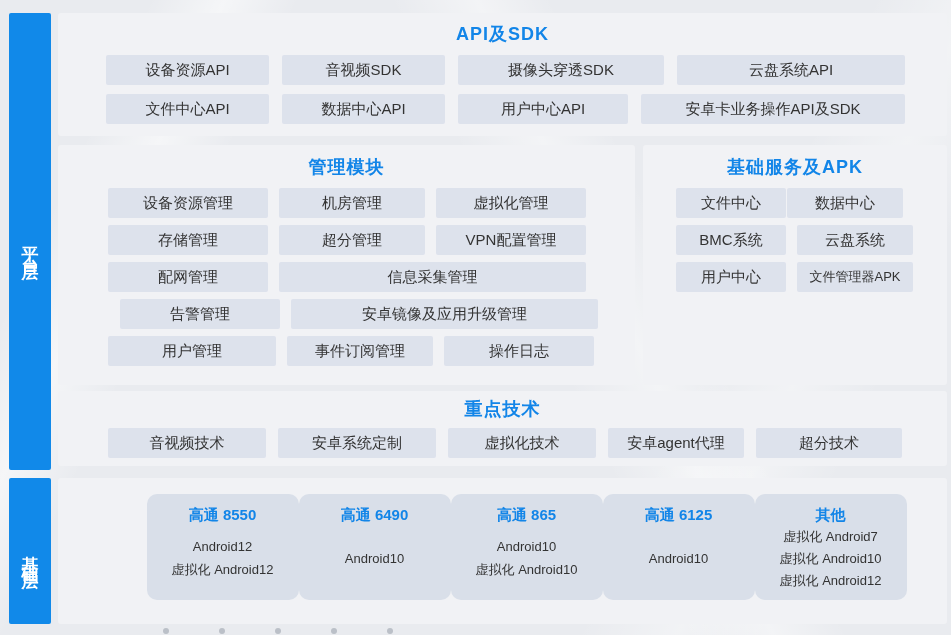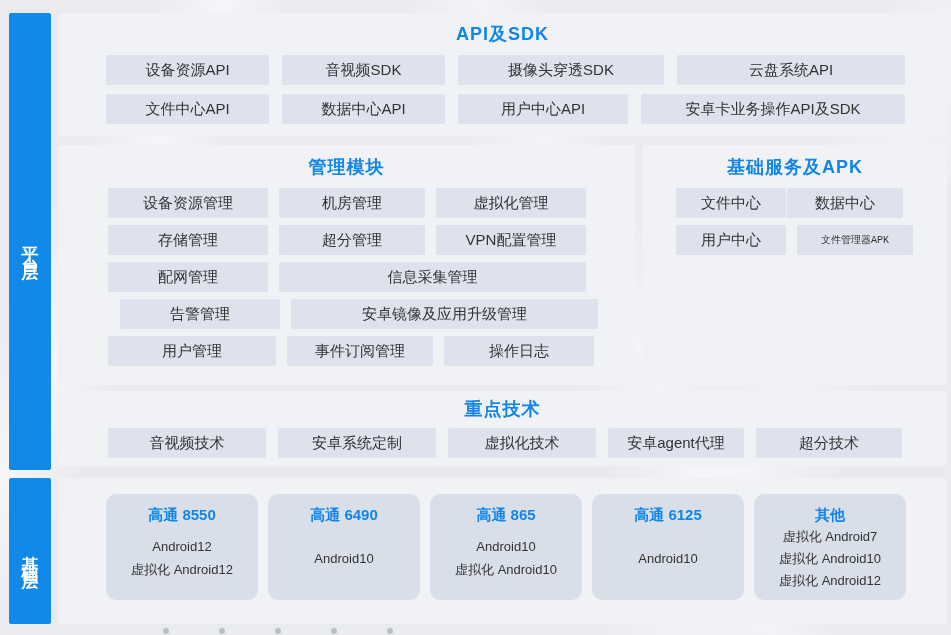--- a/index.html
+++ b/index.html
@@ -45,21 +45,21 @@
     letter-spacing:1px;
   }
   .row{display:flex;}
   .btn{
     background:#dde2ec;border-radius:2px;
     height:30px;flex:0 0 auto;
     display:flex;align-items:center;justify-content:center;
     font-size:15px;color:#333333;
     white-space:nowrap;
   }
-  .btn-sm{font-size:10px;font-family:Liberation Mono, monospace;}
+  .btn-sm{font-size:13px;}
   .card{
     width:152px;height:106px;flex:0 0 auto;
     background:#d9dfe9;border-radius:10px;
     display:flex;flex-direction:column;align-items:center;
     padding-top:12px;box-sizing:border-box;
   }
   .card-title{color:#1285e8;font-weight:bold;font-size:15px;}
   .card-lines{
     flex:1;display:flex;flex-direction:column;justify-content:center;
     gap:7px;font-size:13px;color:#333333;text-align:center;
@@ -121,40 +121,44 @@
       <div class="btn" style="width:146px;">事件订阅管理</div>
       <div class="btn" style="width:150px;">操作日志</div>
     </div>
   </div>
 
   <div class="panel" style="left:643px;top:145px;width:304px;height:240px;">
     <div class="panel-title" style="margin-top:10px;">基础服务及APK</div>
     <div class="row" style="margin:9px 0 0 33px;gap:1px;">
       <div class="btn" style="width:110px;">文件中心</div>
       <div class="btn" style="width:116px;">数据中心</div>
+    </div>
+    <div class="row" style="margin:7px 0 0 33px;gap:11px;">
+      <div class="btn" style="width:110px;">BMC系统</div>
+      <div class="btn" style="width:116px;">云盘系统</div>
     </div>
     <div class="row" style="margin:7px 0 0 33px;gap:11px;">
       <div class="btn" style="width:110px;">用户中心</div>
       <div class="btn btn-sm" style="width:116px;">文件管理器APK</div>
     </div>
   </div>
 
   <div class="panel" style="left:58px;top:391px;width:889px;height:75px;">
     <div class="panel-title" style="margin-top:6px;">重点技术</div>
     <div class="row" style="margin:7px 0 0 50px;gap:12px;">
       <div class="btn" style="width:158px;">音视频技术</div>
       <div class="btn" style="width:158px;">安卓系统定制</div>
       <div class="btn" style="width:148px;">虚拟化技术</div>
       <div class="btn" style="width:136px;">安卓agent代理</div>
       <div class="btn" style="width:146px;">超分技术</div>
     </div>
   </div>
 
   <div class="panel" style="left:58px;top:478px;width:889px;height:146px;">
-    <div class="row" style="margin:16px 0 0 48px;gap:10px;">
+    <div class="row" style="margin:16px 0 0 48px;justify-content:center;">
 
       <div class="card">
         <div class="card-title">高通 8550</div>
         <div class="card-lines">
           <div>Android12</div>
           <div>虚拟化 Android12</div>
         </div>
       </div>
 
       <div class="card">

